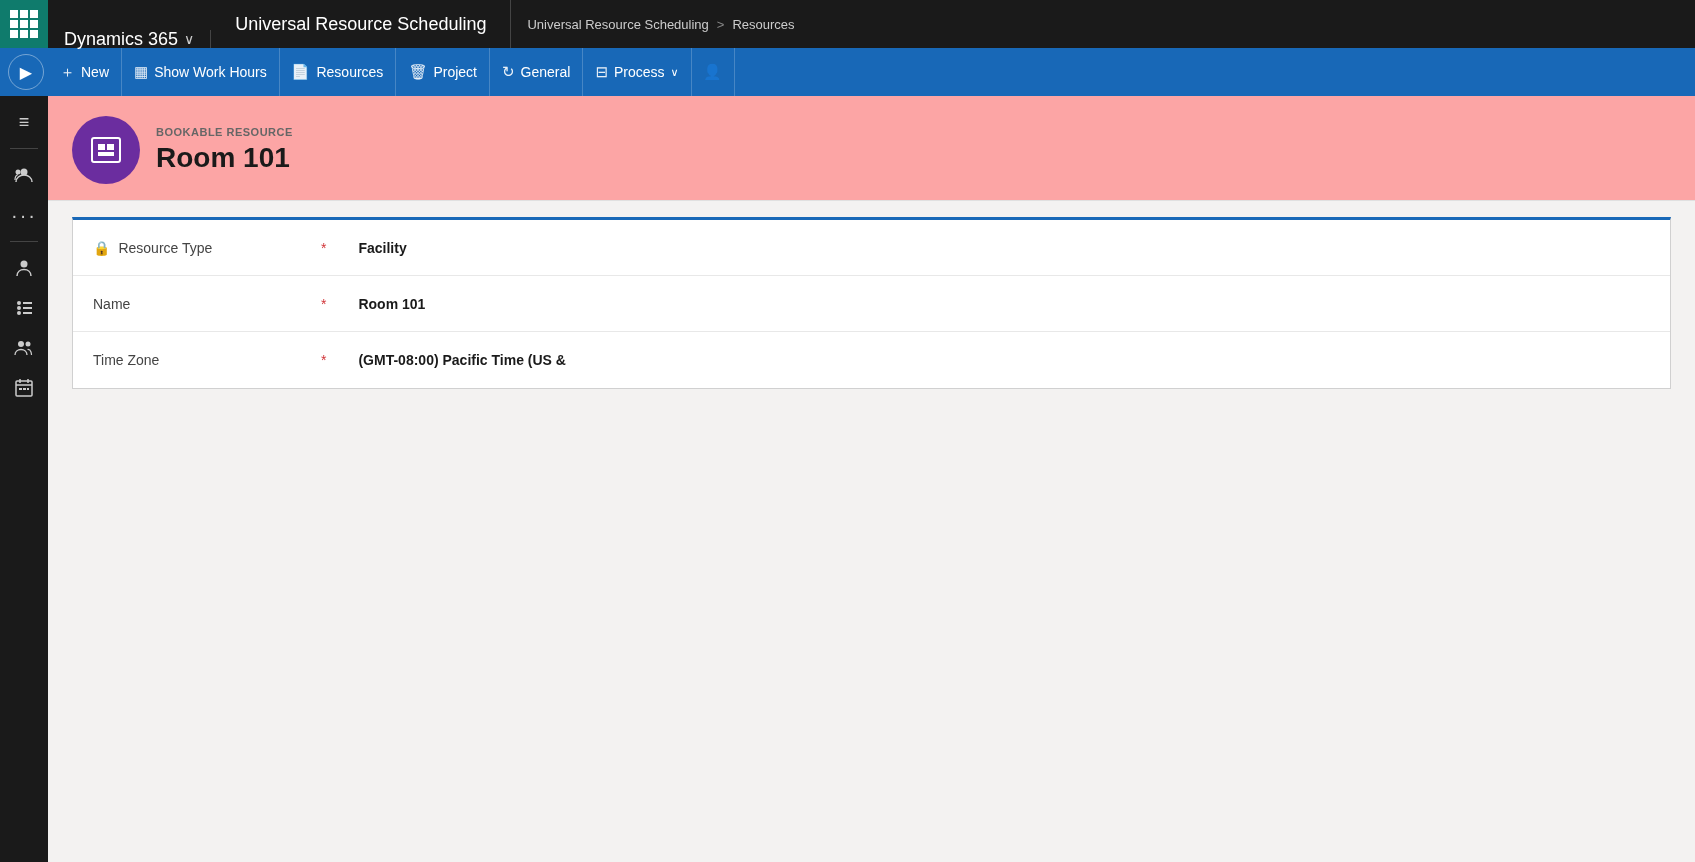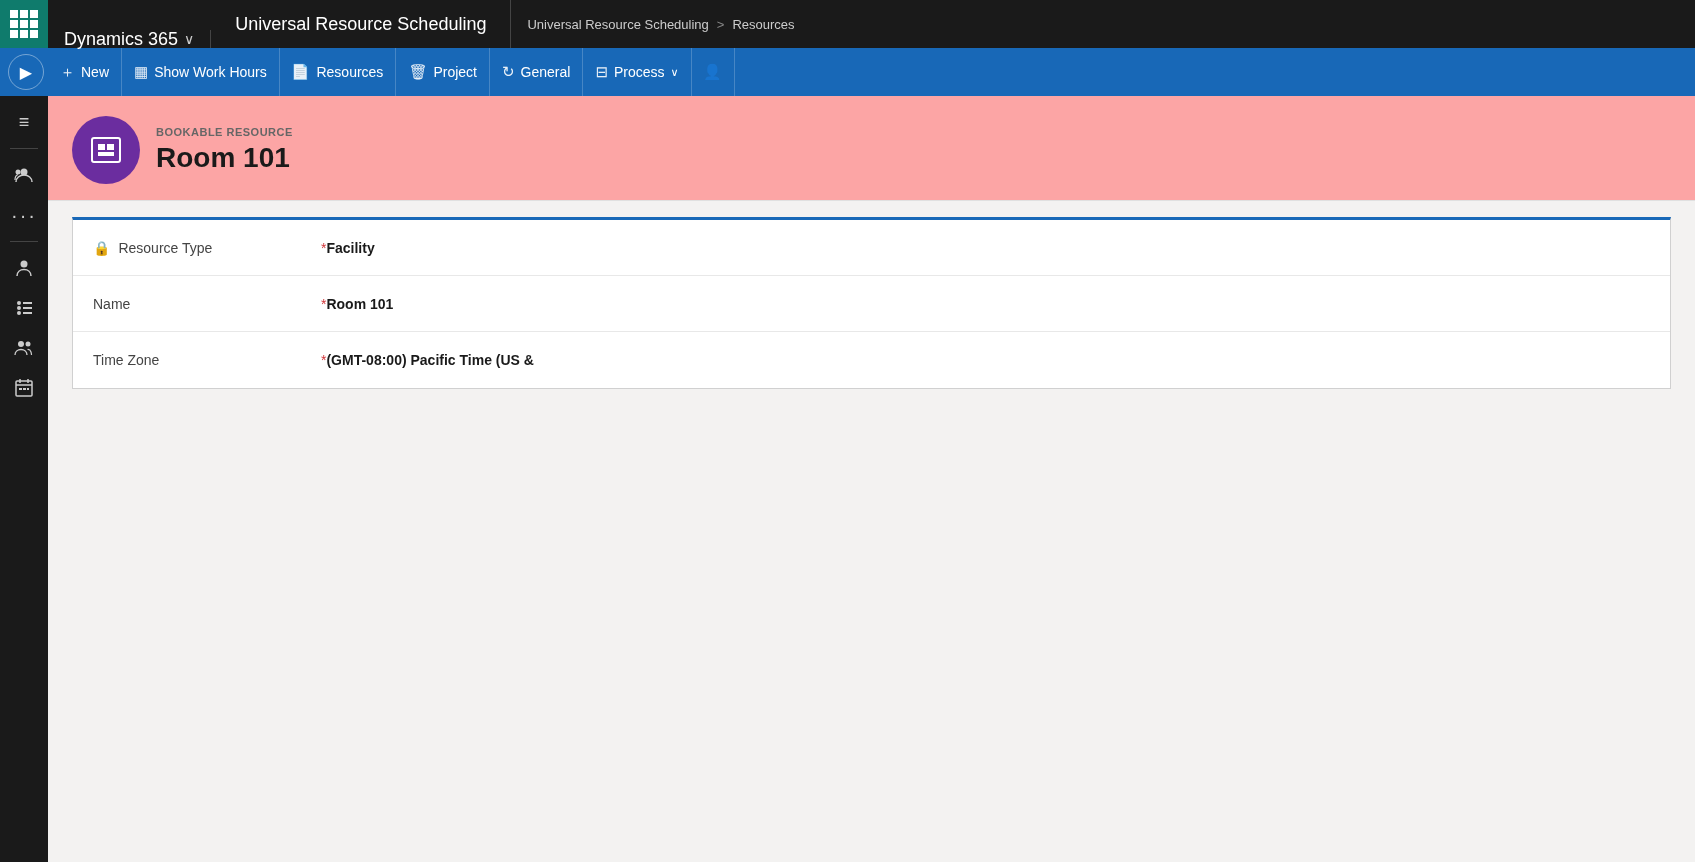--- a/index.html
+++ b/index.html
@@ -227,21 +227,21 @@
     .form-required {
       color: #d13438;
       font-size: 14px;
       margin-left: 8px;
       flex-shrink: 0;
     }
     .form-value {
       font-size: 14px;
       font-weight: 600;
       color: #1a1a1a;
-      margin-left: 0;
+      margin-left: 32px;
     }
   </style>
 </head>
 <body>
 
 <div class="top-bar">
   <div class="top-bar-waffle">
     <div class="waffle-icon">
       <span></span>
         <span></span>

